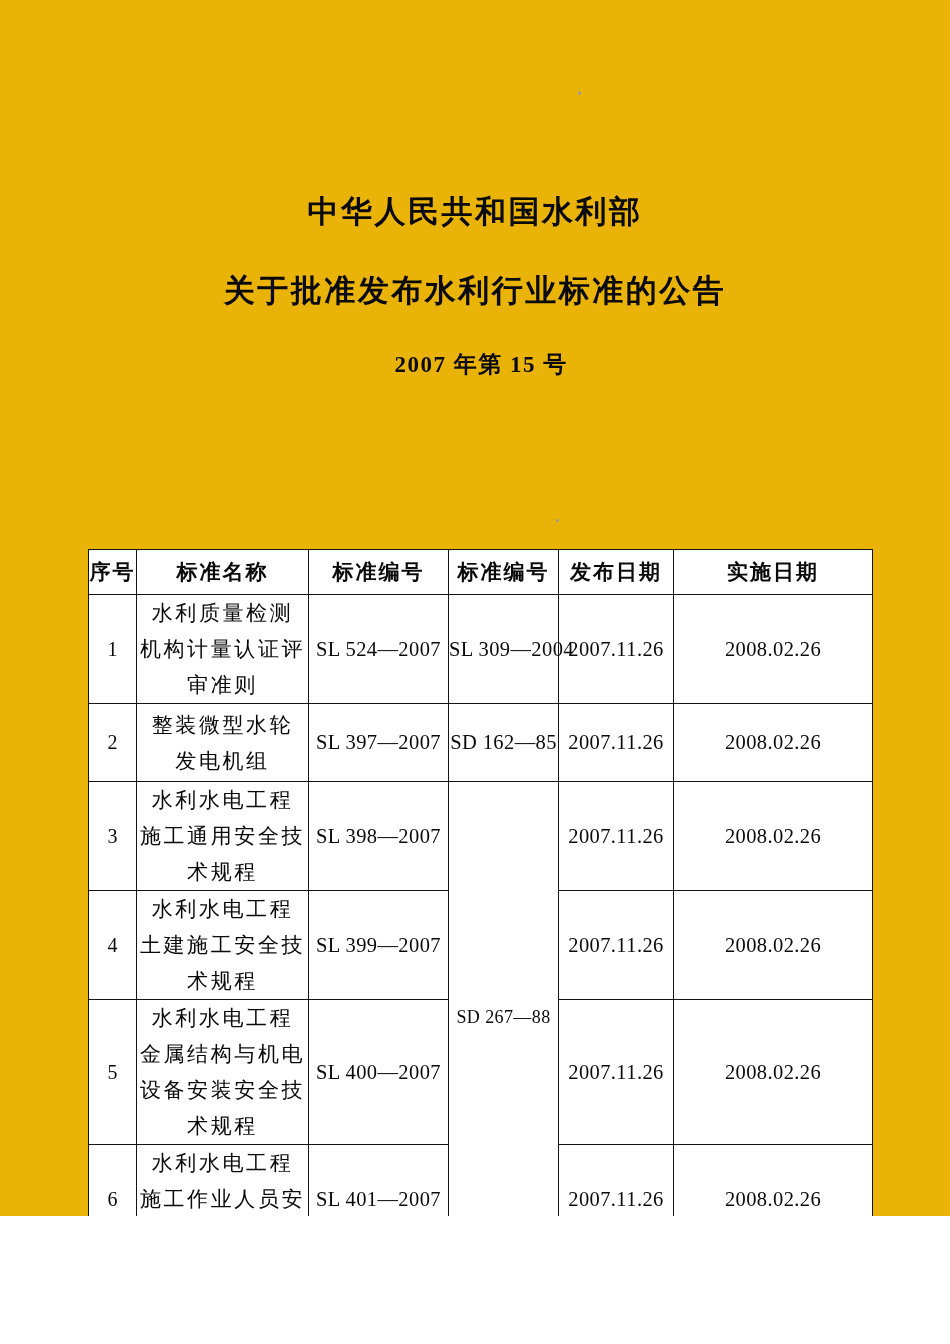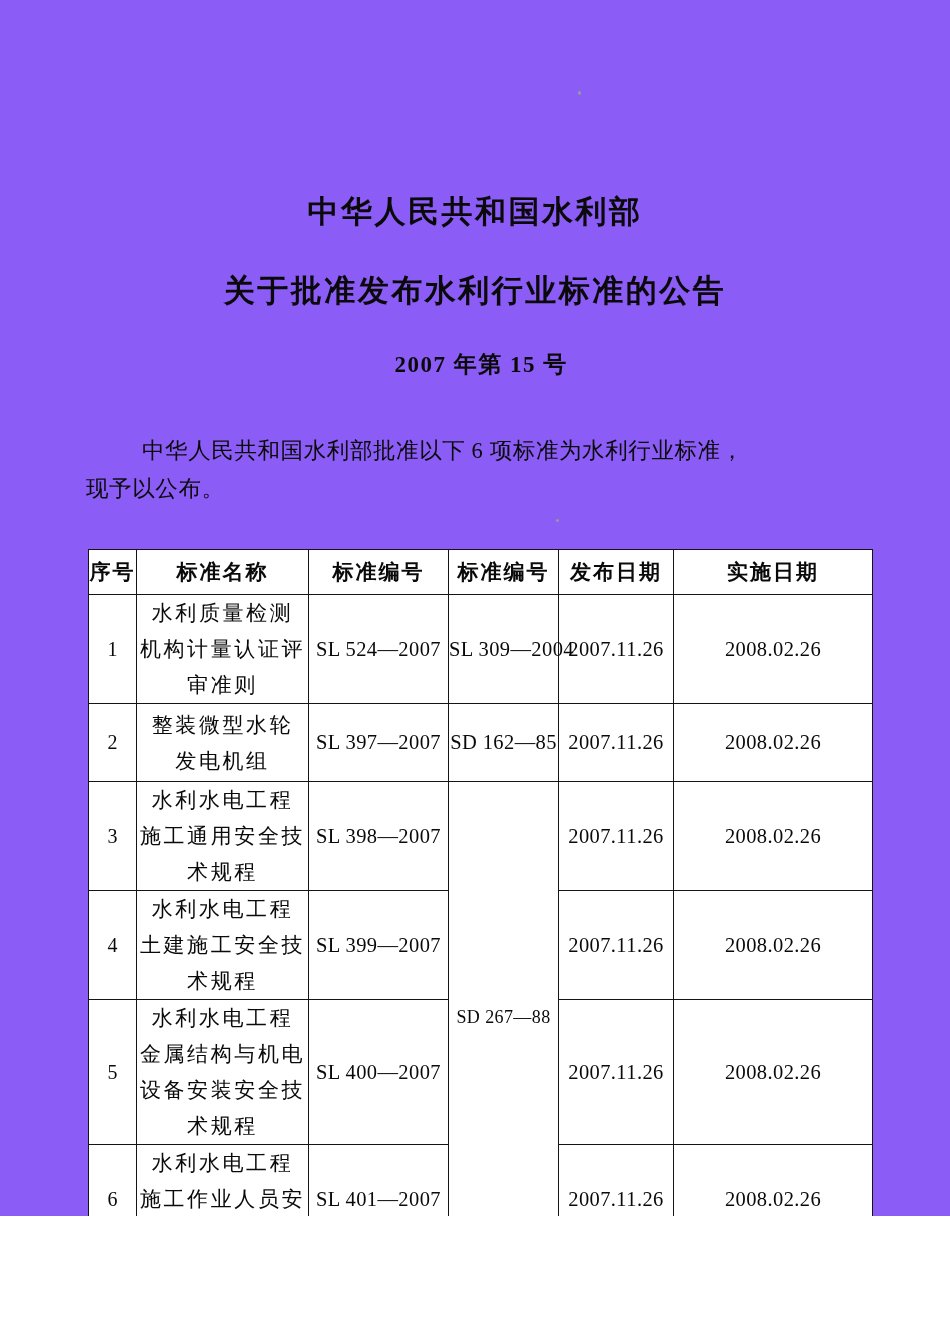--- a/index.html
+++ b/index.html
@@ -9,21 +9,21 @@
     background: #ffffff;
   }
   body {
     font-family: "Liberation Serif", "DejaVu Serif", serif;
     color: #0a0a0a;
   }
   .page {
     position: relative;
     width: 950px;
     height: 1216px;
-    background: #8b5cf6;
+    background: #eab308;
     overflow: hidden;
     box-sizing: border-box;
     text-decoration: underline;
   }
 
   
   .speck {
     position: absolute;
     background: #9a9a9a;
     border-radius: 50%;
@@ -160,24 +160,20 @@
   <div class="speck" style="left:556px; top:519px; width:3px; height:3px;"></div>
   <div class="speck" style="left:530px; top:909px; width:3px; height:3px;"></div>
   <div class="speck" style="left:272px; top:1266px; width:4px; height:4px;"></div>
 
   <div class="title-block">
     <div class="title-main">中华人民共和国水利部</div>
     <div class="title-sub">关于批准发布水利行业标准的公告</div>
     <div class="title-number">2007 年第 15 号</div>
   </div>
 
-  <div class="body-para">
-    <span class="indent"></span><span>中华人民共和国水利部批准以下 6 项标准为水利行业标准，</span><br>
-    <span>现予以公布。</span>
-  </div>
 
   <table class="std-table">
     <colgroup>
       <col class="col-seq">
       <col class="col-name">
       <col class="col-code">
       <col class="col-repl">
       <col class="col-issue">
       <col class="col-impl">
     </colgroup>

